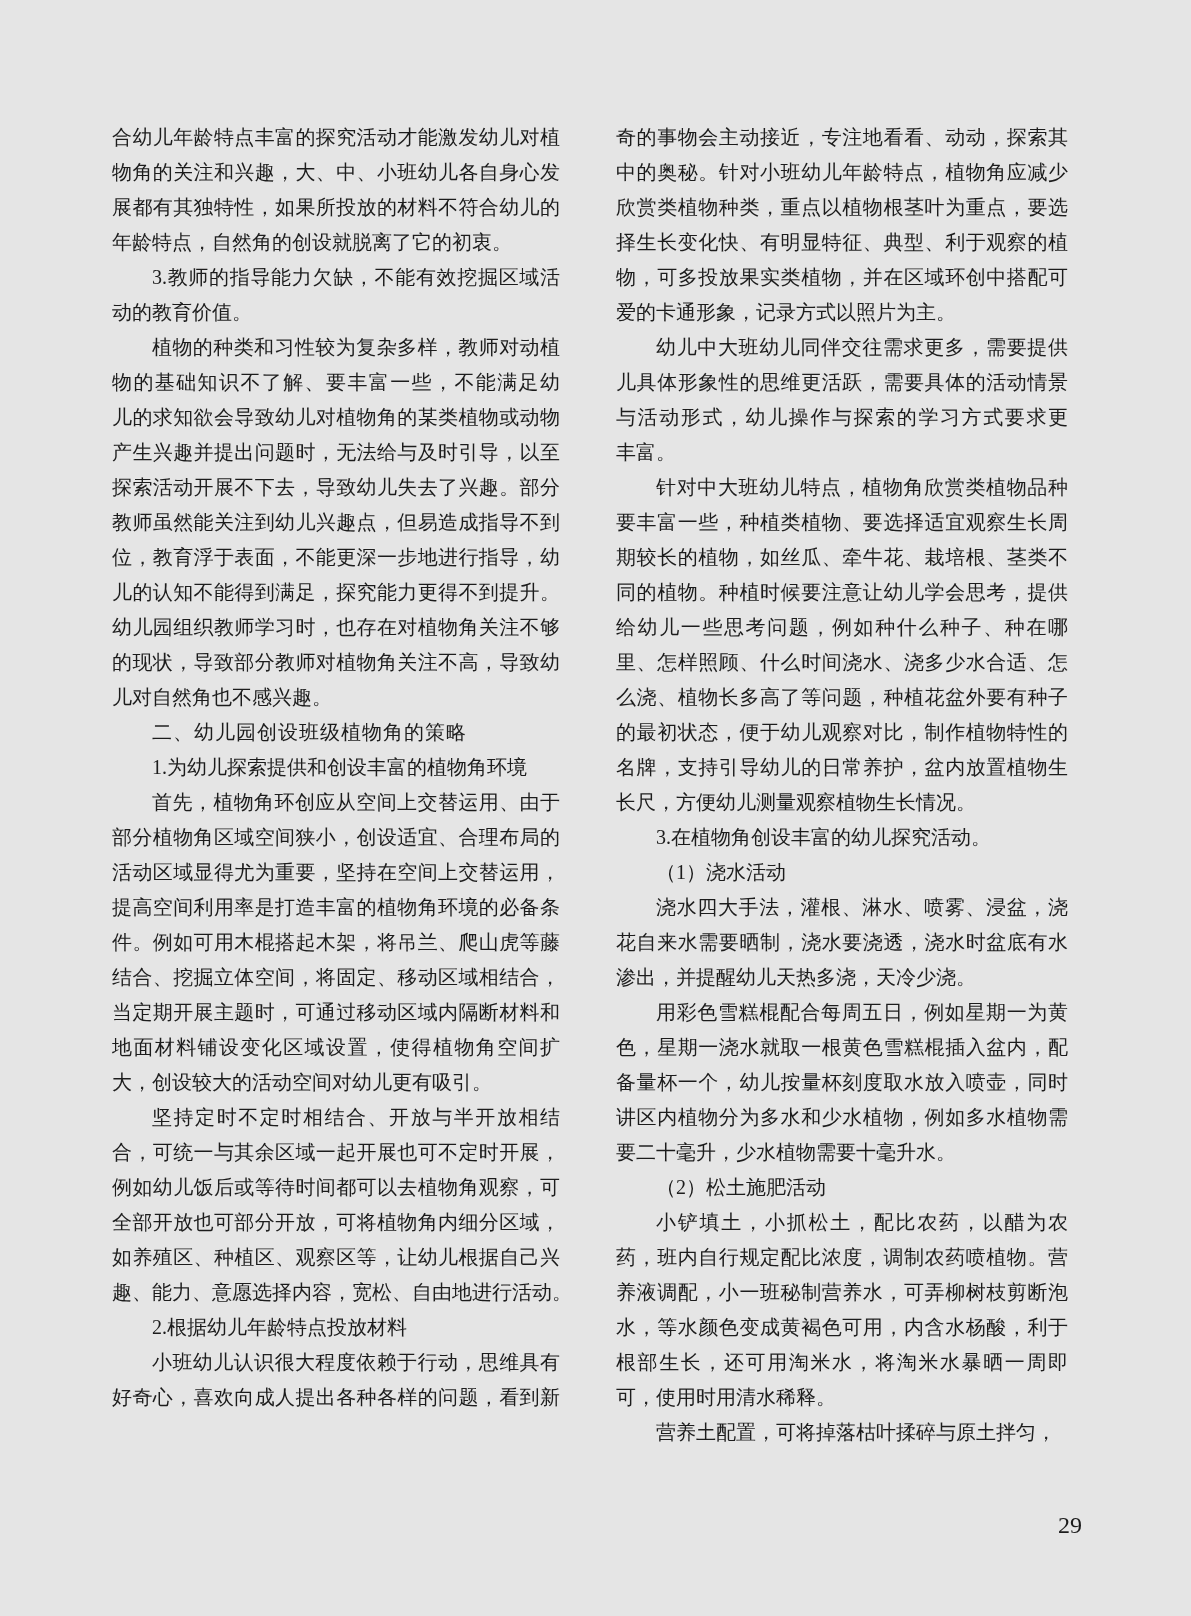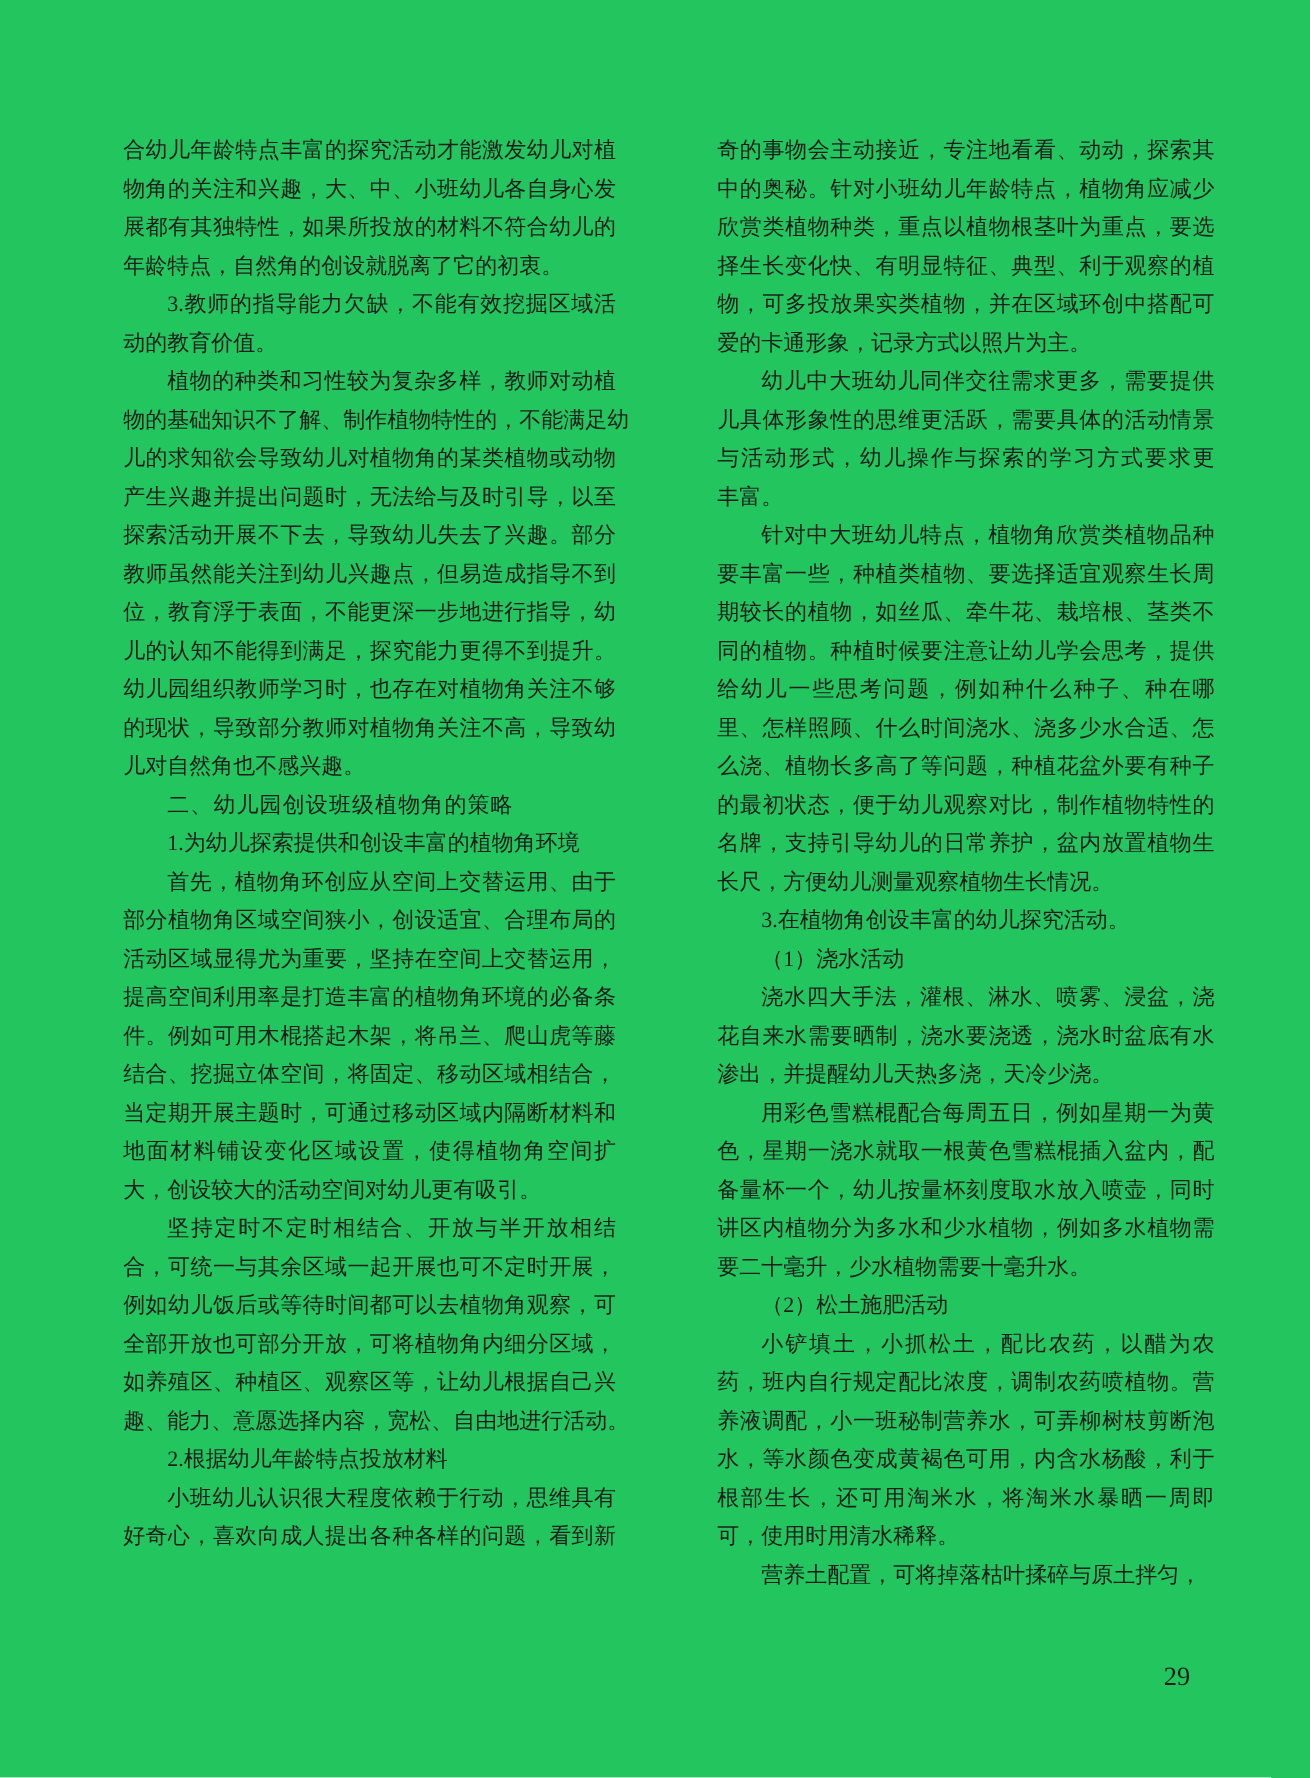--- a/index.html
+++ b/index.html
@@ -4,31 +4,31 @@
 <style>
   html, body {
     margin: 0;
     padding: 0;
     background: #ffffff;
   }
   .page {
     position: relative;
     width: 1191px;
     height: 1616px;
-    background: #22c55e;
+    background: #e5e5e5;
     font-family: "Liberation Serif", serif;
     color: #1c1c1c;
     overflow: hidden;
   }
   .column {
     position: absolute;
     top: 120px;
   }
   .column-left  { left: 112px; width: 448px; }
-  .column-right { left: 652px; width: 452px; }
+  .column-right { left: 616px; width: 452px; }
   .line {
     height: 35px;
     line-height: 35px;
     font-size: 20px;
     text-align: justify;
     text-align-last: left;
     white-space: nowrap;
     overflow: visible;
   }
   .line.j   { text-align-last: justify; }
@@ -55,21 +55,21 @@
 
 <div class="page">
   <div class="column column-left">
       <div class="line j">合幼儿年龄特点丰富的探究活动才能激发幼儿对植</div>
       <div class="line j">物角的关注和兴趣，大、中、小班幼儿各自身心发</div>
       <div class="line j">展都有其独特性，如果所投放的材料不符合幼儿的</div>
       <div class="line">年龄特点，自然角的创设就脱离了它的初衷。</div>
       <div class="line j ind">3.教师的指导能力欠缺，不能有效挖掘区域活</div>
       <div class="line">动的教育价值。</div>
       <div class="line j ind">植物的种类和习性较为复杂多样，教师对动植</div>
-      <div class="line j">物的基础知识不了解、制作植物特性的，不能满足幼</div>
+      <div class="line j">物的基础知识不了解、要丰富一些，不能满足幼</div>
       <div class="line j">儿的求知欲会导致幼儿对植物角的某类植物或动物</div>
       <div class="line j">产生兴趣并提出问题时，无法给与及时引导，以至</div>
       <div class="line j">探索活动开展不下去，导致幼儿失去了兴趣。部分</div>
       <div class="line j">教师虽然能关注到幼儿兴趣点，但易造成指导不到</div>
       <div class="line j">位，教育浮于表面，不能更深一步地进行指导，幼</div>
       <div class="line j">儿的认知不能得到满足，探究能力更得不到提升。</div>
       <div class="line j">幼儿园组织教师学习时，也存在对植物角关注不够</div>
       <div class="line j">的现状，导致部分教师对植物角关注不高，导致幼</div>
       <div class="line">儿对自然角也不感兴趣。</div>
       <div class="line ind h">二、幼儿园创设班级植物角的策略</div>

